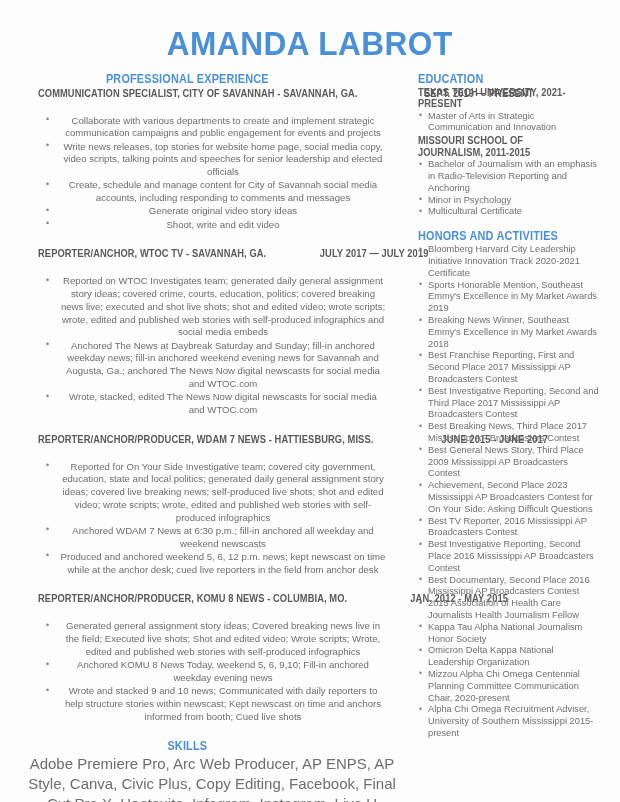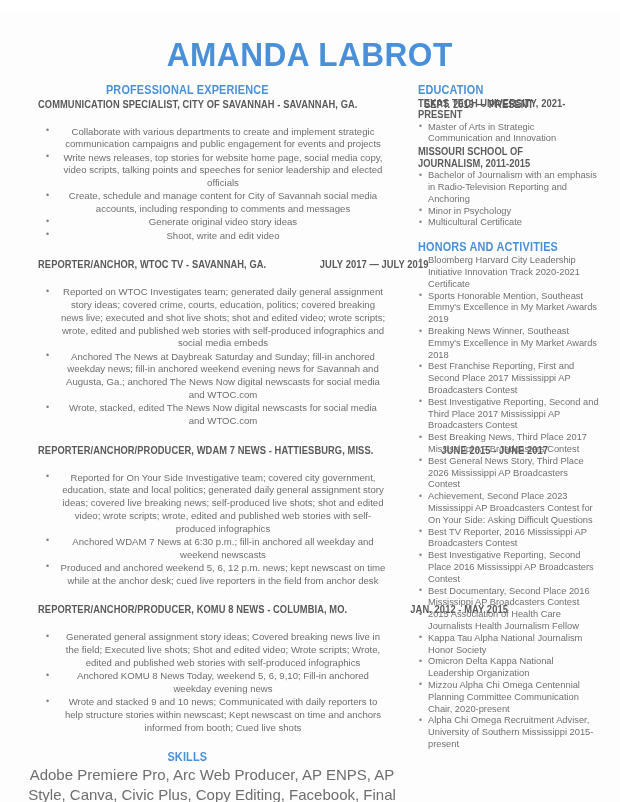--- a/index.html
+++ b/index.html
@@ -21,21 +21,20 @@
     background: #fdfdfd;
     box-sizing: border-box;
     padding: 0;
   }
 
   
   .name-header {
     text-align: center;
     padding-top: 26px;
     padding-bottom: 10px;
-    margin-top: 11px;
   }
   .name-header .name {
     display: inline-block;
     font-family: "Liberation Sans Narrow", "Liberation Sans", sans-serif;
     font-weight: bold;
     font-size: 34px;
     letter-spacing: 0.5px;
     color: #4a90d9;
     transform: scaleX(0.93);
     transform-origin: center;
@@ -269,21 +268,21 @@
 
       <div class="section-block">
         <div class="section-title">HONORS AND ACTIVITIES</div>
         <ul class="r-bullets" id="honors-list">
             <li>Bloomberg Harvard City Leadership Initiative Innovation Track 2020-2021 Certificate</li>
             <li>Sports Honorable Mention, Southeast Emmy's Excellence in My Market Awards 2019</li>
             <li>Breaking News Winner, Southeast Emmy's Excellence in My Market Awards 2018</li>
             <li>Best Franchise Reporting, First and Second Place 2017 Mississippi AP Broadcasters Contest</li>
             <li>Best Investigative Reporting, Second and Third Place 2017 Mississippi AP Broadcasters Contest</li>
             <li>Best Breaking News, Third Place 2017 Mississippi AP Broadcasters Contest</li>
-            <li>Best General News Story, Third Place 2026 Mississippi AP Broadcasters Contest</li>
+            <li>Best General News Story, Third Place 2009 Mississippi AP Broadcasters Contest</li>
             <li>Achievement, Second Place 2023 Mississippi AP Broadcasters Contest for On Your Side: Asking Difficult Questions</li>
             <li>Best TV Reporter, 2016 Mississippi AP Broadcasters Contest</li>
             <li>Best Investigative Reporting, Second Place 2016 Mississippi AP Broadcasters Contest</li>
             <li>Best Documentary, Second Place 2016 Mississippi AP Broadcasters Contest</li>
             <li>2015 Association of Health Care Journalists Health Journalism Fellow</li>
             <li>Kappa Tau Alpha National Journalism Honor Society</li>
             <li>Omicron Delta Kappa National Leadership Organization</li>
             <li>Mizzou Alpha Chi Omega Centennial Planning Committee Communication Chair, 2020-present</li>
             <li>Alpha Chi Omega Recruitment Adviser, University of Southern Mississippi 2015-present</li>
           </ul>

